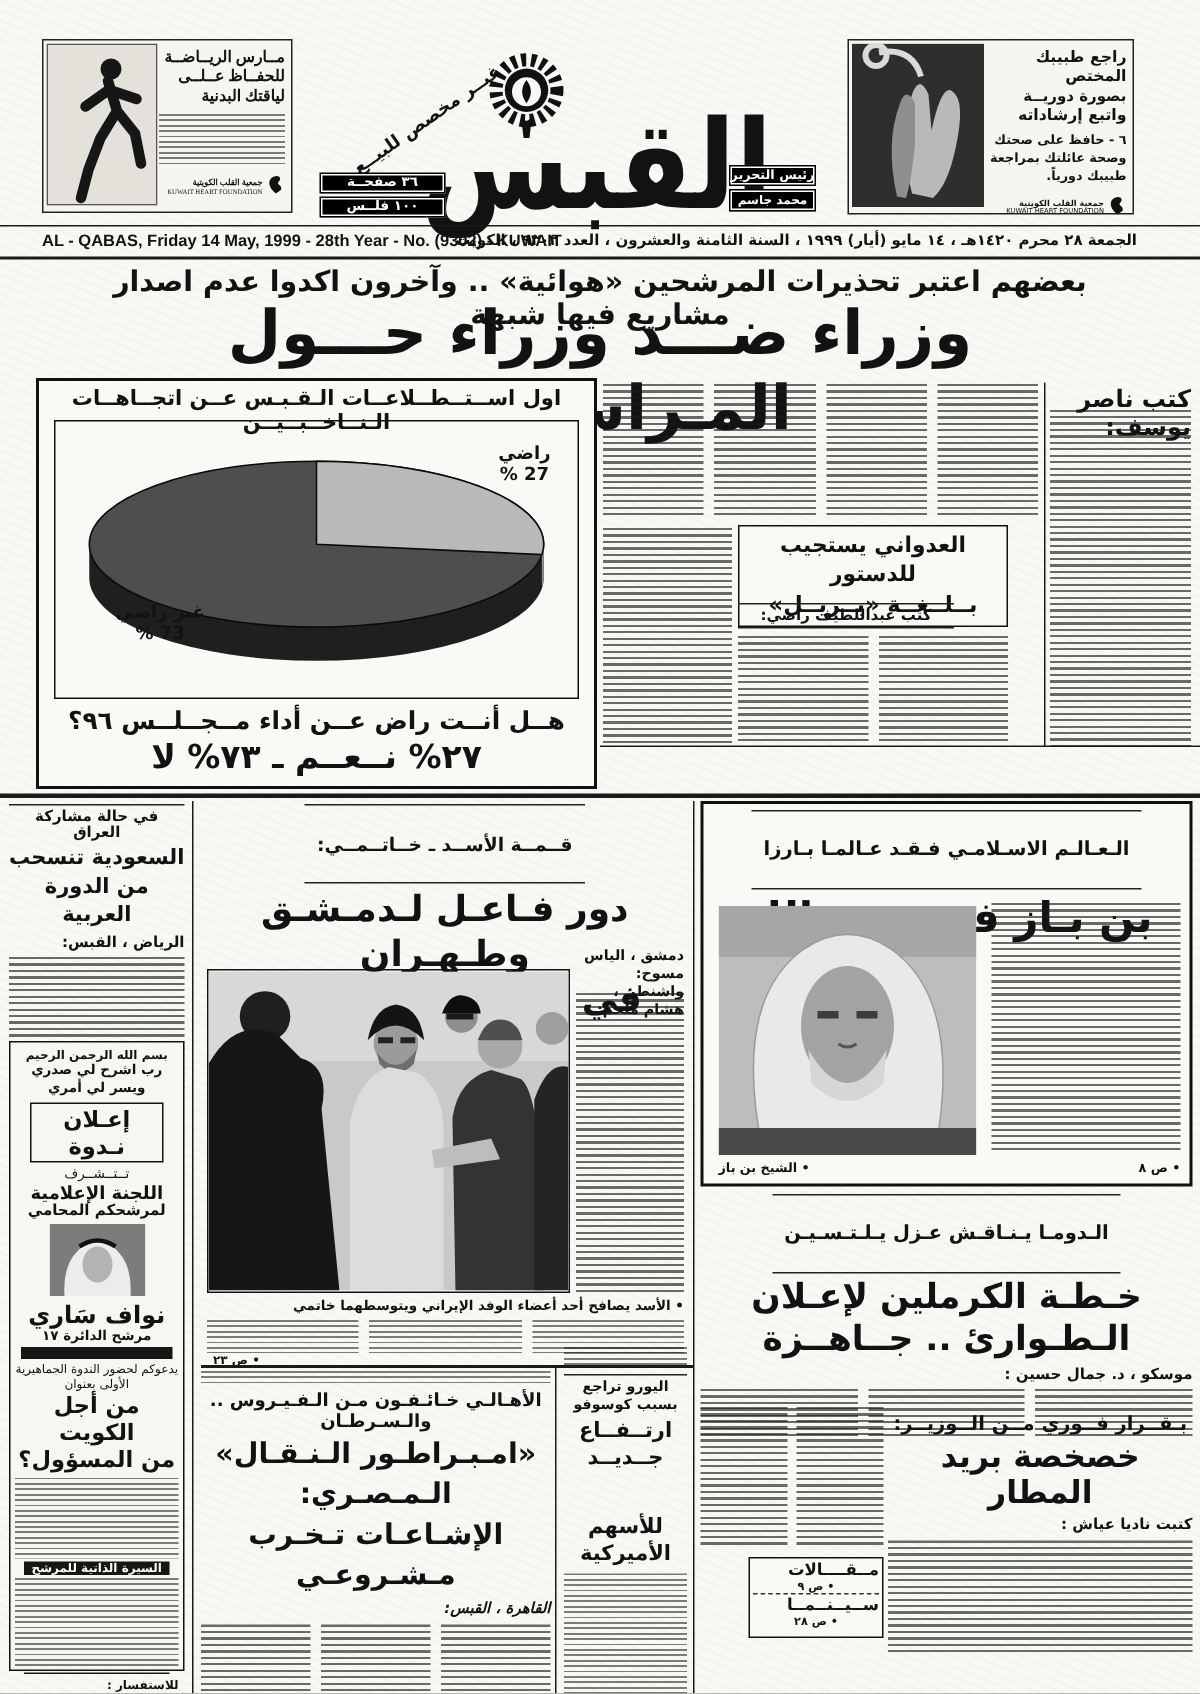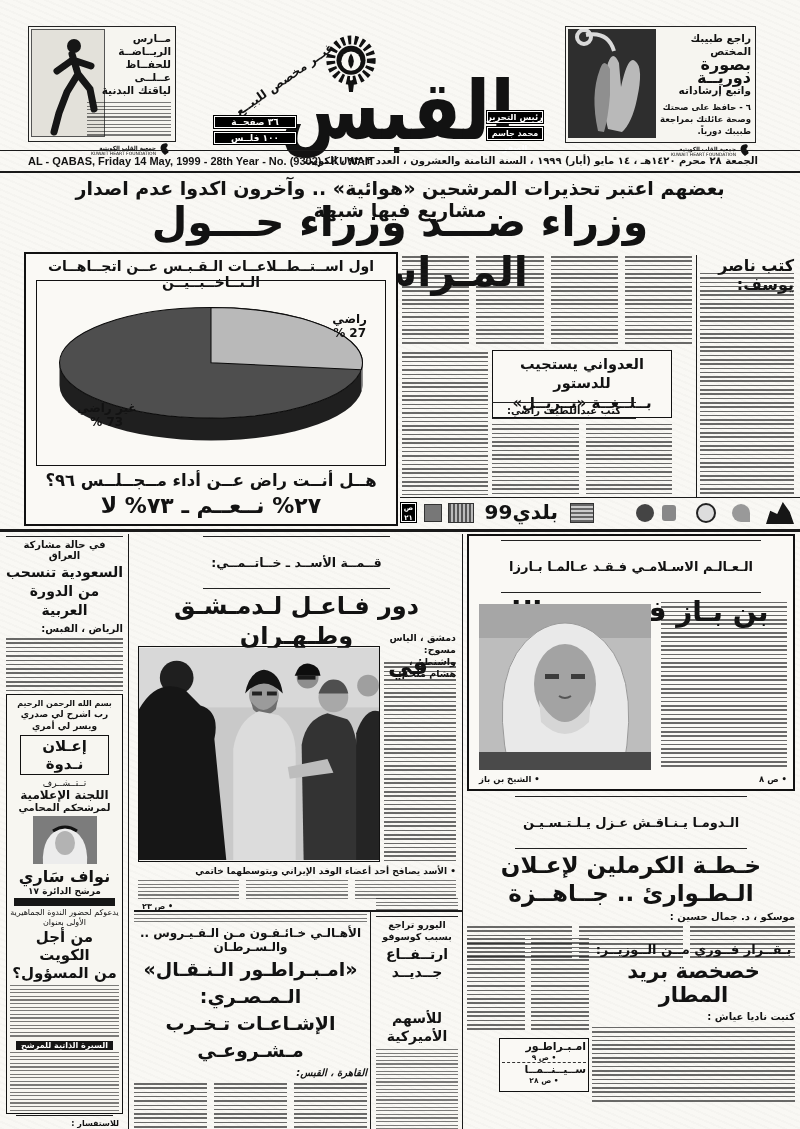--- a/index.html
+++ b/index.html
@@ -24,21 +24,21 @@
   .adbox { border:1px solid #222; background:#f6f5f0; }
   .kick-rule { display:inline-block; border-top:1px solid #222; border-bottom:1px solid #222; padding:18px 8px; }
   .photo { overflow:hidden; }
   svg { display:block; }
 </style>
 </head>
 <body>
 
 <div class="page">
 
-  <div class="abs adbox" style="left:28px;top:26px;width:148px;height:116px;">
+  <div class="abs adbox" style="left:28px;top:26px;width:167px;height:116px;font-family:Liberation Serif, serif;">
     <div class="abs photo" style="left:2px;top:2px;width:74px;height:108px;background:#e6e4de;">
       <svg viewBox="0 0 74 108" width="74" height="108">
         <rect width="74" height="108" fill="#e3e1da"></rect>
         <rect width="74" height="108" fill="none" stroke="#555" stroke-width="2"></rect>
         <circle cx="43" cy="17" r="7" fill="#161616"></circle>
         <path d="M41 25 L47 45 L36 63 L28 84 L23 103 M47 45 L59 60 L63 80 M40 32 L26 42 M45 32 L60 37" fill="none" stroke="#161616" stroke-width="7" stroke-linecap="round"></path>
       </svg>
     </div>
     <div class="abs rgt" style="right:4px;top:5px;width:84px;">
       <div class="b" style="font-size:10.5px;line-height:13px;">مــارس الريــاضــة</div>
@@ -83,21 +83,21 @@
       <svg viewBox="0 0 88 109" width="88" height="109">
         <rect width="88" height="109" fill="#2e2e2e"></rect>
         <path d="M18 6 Q40 2 46 22" fill="none" stroke="#dadada" stroke-width="4"></path>
         <circle cx="16" cy="8" r="7" fill="none" stroke="#dadada" stroke-width="4"></circle>
         <path d="M40 100 Q30 62 40 34 Q45 20 51 34 L53 58 Q60 26 67 32 Q76 38 69 70 Q64 94 54 103 Z" fill="#b9b9b9"></path>
         <path d="M30 102 Q22 66 32 40 Q36 28 42 40 L42 66 Q40 90 36 103 Z" fill="#8f8f8f"></path>
       </svg>
     </div>
     <div class="abs rgt" style="right:4px;top:5px;width:94px;">
       <div class="b" style="font-size:10.5px;line-height:13px;">راجع طبيبك المختص</div>
-      <div class="b" style="font-size:16px;line-height:13px;">بصورة دوريــة</div>
+      <div class="b" style="font-size:10px;line-height:13px;">بصورة دوريــة</div>
       <div class="b" style="font-size:10.5px;line-height:13px;">واتبع إرشاداته</div>
       <div class="b" style="font-size:8.5px;line-height:12px;margin-top:4px;">٦ - حافظ على صحتك</div>
       <div class="b" style="font-size:8.5px;line-height:12px;">وصحة عائلتك بمراجعة</div>
       <div class="b" style="font-size:8.5px;line-height:12px;">طبيبك دورياً.</div>
       <div style="display:flex;justify-content:flex-start;gap:3px;margin-top:6px;align-items:flex-end;">
         <span>
           <svg viewBox="0 0 14 16" width="12" height="14">
               <path d="M7 15 C1 11 0 4 5 2 C9 0 12 3 9 6 C7 8 12 8 11 12 Z" fill="#111"></path>
             </svg>
         </span>
@@ -124,21 +124,21 @@
 
   <div class="abs" style="left:24px;top:252px;width:374px;height:274px;border:2px solid #111;background:#faf9f5;">
     <div class="abs ctr b" style="left:0;top:4px;width:100%;font-size:14px;">اول اســتــطــلاعــات الـقـبـس عــن اتجــاهــات الـنــاخــبــيــن</div>
     <div class="abs" style="left:10px;top:26px;width:350px;height:186px;border:1px solid #111;">
       <svg viewBox="0 0 340 160" width="348" height="164" style="margin-top:10px;">
         <path d="M22 70 A148 54 0 0 0 318 70 L318 92 A148 54 0 0 1 22 92 Z" fill="#1f1f1f"></path>
         <ellipse cx="170" cy="70" rx="148" ry="54" fill="#4e4e4e" stroke="#0a0a0a" stroke-width="1"></ellipse>
         <path d="M318 70 A148 54 0 0 1 316.8 76.8 L316.8 98.8 A148 54 0 0 0 318 92 Z" fill="#8f8f8f"></path>
         <path d="M170 70 L170 16 A148 54 0 0 1 316.8 76.8 Z" fill="#b9b9b9" stroke="#0a0a0a" stroke-width="1"></path>
       </svg>
-      <div class="abs ctr" style="right:18px;top:14px;margin-top:17px;">
+      <div class="abs ctr" style="right:18px;top:14px;">
         <div class="b" style="font-size:12px;">راضي</div>
         <div class="b" style="font-size:12px;direction:ltr;">% 27</div>
       </div>
       <div class="abs ctr" style="left:40px;top:120px;">
         <div class="b" style="font-size:12px;">غير راضي</div>
         <div class="b" style="font-size:12px;direction:ltr;">% 73</div>
       </div>
     </div>
     <div class="abs ctr b" style="left:0;top:217px;width:100%;font-size:16.5px;">هــل أنــت راض عــن أداء مــجــلــس ٩٦؟</div>
     <div class="abs ctr b" style="left:0;top:239px;width:100%;font-size:22px;letter-spacing:1px;">٢٧% نــعــم ـ ٧٣% لا</div>
@@ -160,32 +160,20 @@
   </div>
   <div class="abs ctr b" style="left:492px;top:402px;width:144px;font-size:10px;border-top:1px solid #222;border-bottom:1px solid #222;padding:2px 0;">كتب عبداللطيف راضي:</div>
   <div class="abs" style="left:492px;top:424px;width:180px;height:74px;">
     <div class="cols">
         <div class="fx"></div>
         <div class="fx"></div>
       </div>
   </div>
 
   <div class="hair" style="left:400px;top:497px;width:400px;height:1px;"></div>
-  <div class="abs" style="left:400px;top:500px;width:396px;height:27px;">
-    <div class="abs badge b" style="left:0;top:2px;width:17px;height:21px;font-size:7px;line-height:10px;padding-top:1px;">ص ٢١</div>
-    <div class="abs" style="left:24px;top:4px;width:18px;height:18px;background:#777;border:1px solid #333;"></div>
-    <div class="abs" style="left:48px;top:3px;width:26px;height:20px;background:repeating-linear-gradient(90deg,#555 0 2px,#bbb 2px 4px);border:1px solid #333;"></div>
-    <div class="abs ctr b" style="left:86px;top:0;width:72px;font-size:20px;letter-spacing:-1px;">بلدي99</div>
-    <div class="abs" style="left:170px;top:3px;width:24px;height:20px;background:repeating-linear-gradient(0deg,#666 0 2px,#ccc 2px 4px);border:1px solid #333;"></div>
-    <div class="abs" style="left:236px;top:4px;width:18px;height:18px;border-radius:50%;background:#444;"></div>
-    <div class="abs" style="left:262px;top:5px;width:14px;height:16px;background:#888;border-radius:3px;"></div>
-    <div class="abs" style="left:296px;top:3px;width:20px;height:20px;border-radius:50%;border:2px solid #222;background:#ddd;"></div>
-    <div class="abs" style="left:332px;top:4px;width:18px;height:18px;background:#999;border-radius:50% 50% 0 50%;"></div>
-    <div class="abs" style="left:366px;top:2px;width:28px;height:22px;background:#161616;clip-path:polygon(0 100%,15% 40%,40% 55%,60% 0,85% 45%,100% 100%);"></div>
-  </div>
   <div class="hair" style="left:0;top:529px;width:800px;height:3px;"></div>
 
   <div class="hair" style="left:128px;top:534px;width:1px;height:595px;"></div>
   <div class="hair" style="left:462px;top:534px;width:1px;height:595px;"></div>
 
   <div class="abs" style="left:6px;top:536px;width:117px;">
     <div class="ctr b" style="font-size:10px;border-top:1px solid #222;padding-top:2px;">في حالة مشاركة العراق</div>
     <div class="ctr b" style="font-size:14px;line-height:19px;margin-top:2px;">السعودية تنسحب</div>
     <div class="ctr b" style="font-size:14px;line-height:19px;">من الدورة العربية</div>
     <div class="rgt b" style="font-size:10px;margin-top:3px;">الرياض ، القبس:</div>
@@ -305,21 +293,21 @@
           <div class="fx"></div>
           <div class="fx"></div>
           <div class="fx"></div>
         </div>
     </div>
   </div>
   <div class="abs fx" style="left:467px;top:938px;width:58px;height:92px;"></div>
   <div class="abs fx" style="left:531px;top:938px;width:58px;height:92px;"></div>
 
   <div class="abs ctr" style="left:499px;top:1038px;width:90px;height:54px;border:1.5px solid #111;background:#faf9f5;padding:2px;">
-    <div class="rgt b" style="font-size:11px;line-height:12px;">امـبـراطـور</div>
+    <div class="rgt b" style="font-size:11px;line-height:12px;">مــقــــالات</div>
     <div class="b" style="font-size:7.5px;line-height:9px;border-bottom:1px dashed #333;">• ص ٩</div>
     <div class="rgt b" style="font-size:11px;line-height:13px;">ســيــنــمــا</div>
     <div class="b" style="font-size:7.5px;line-height:9px;">• ص ٢٨</div>
   </div>
 
   <div class="abs" style="left:592px;top:942px;width:203px;">
     <div class="ctr b" style="font-size:13px;">بـقــرار فــوري مــن الــوزيــر:</div>
     <div class="ctr b" style="font-size:21px;margin-top:2px;">خصخصة بريد المطار</div>
     <div class="rgt b" style="font-size:10px;margin-top:4px;">كتبت ناديا عياش :</div>
     <div class="fx" style="height:76px;margin-top:5px;"></div>

